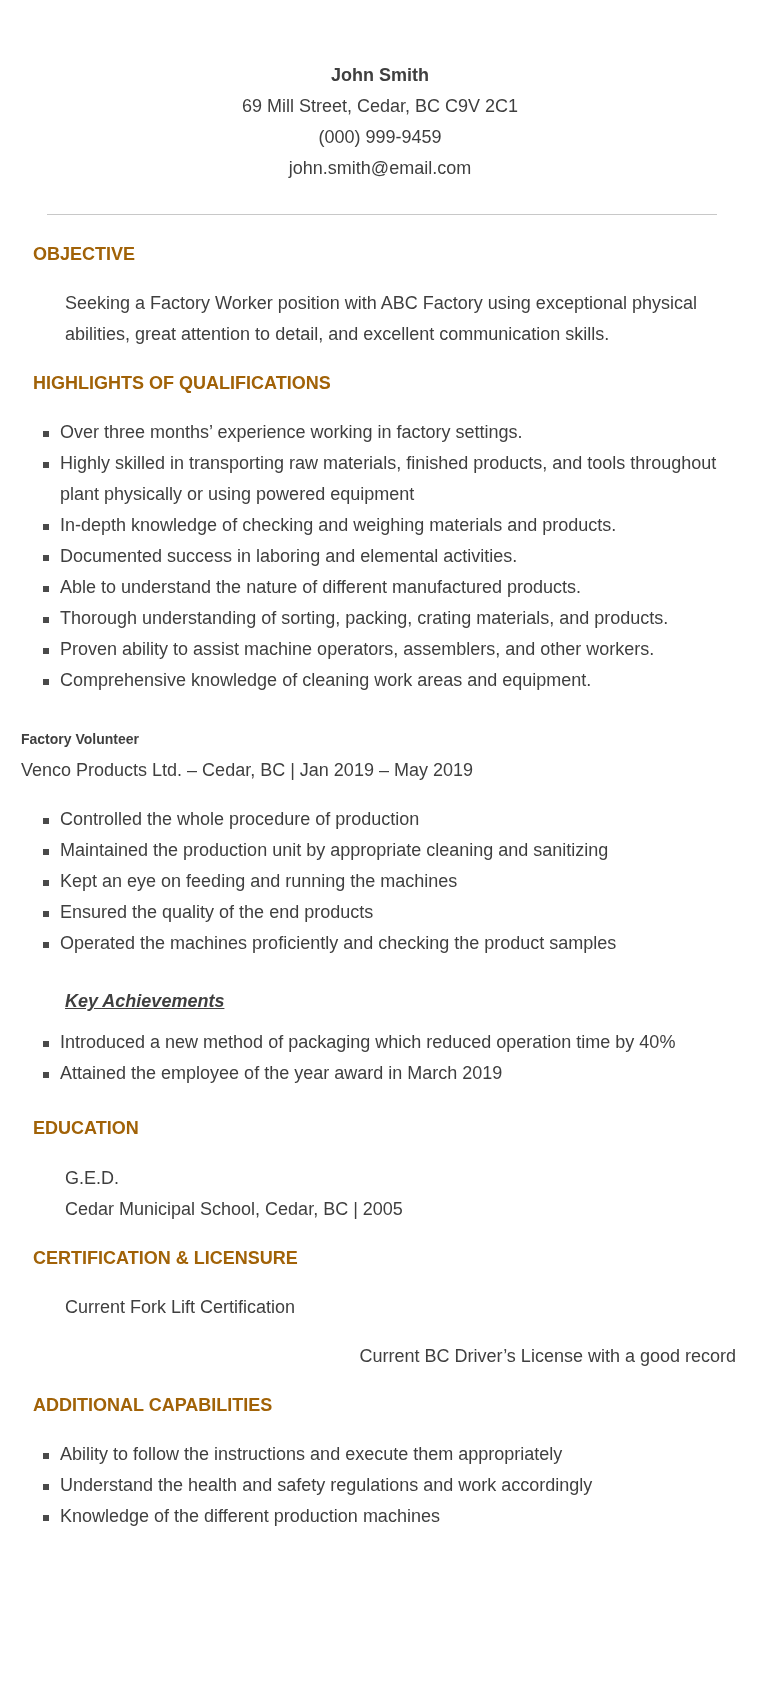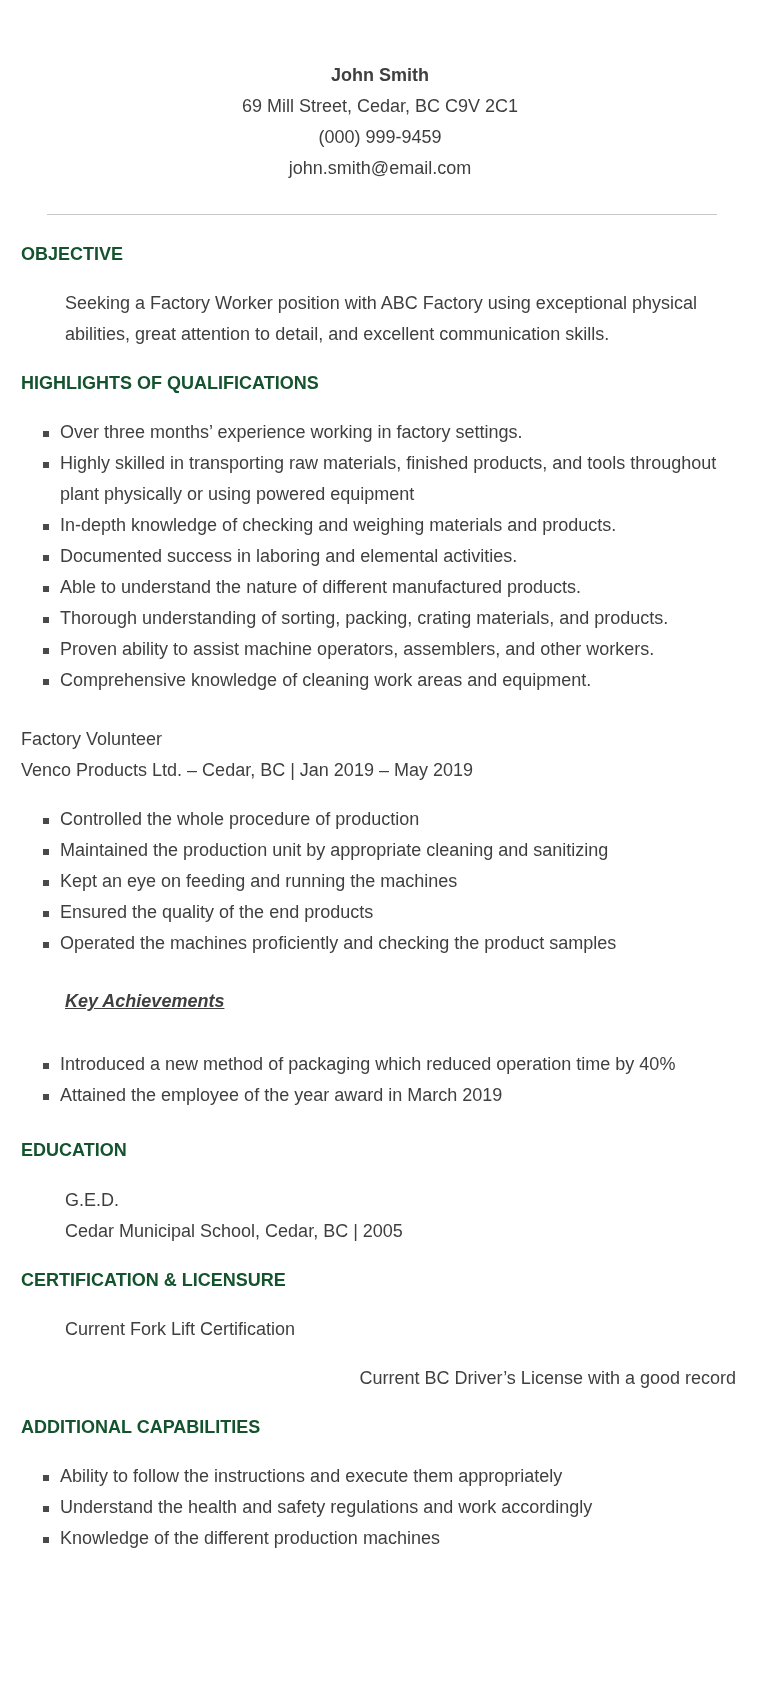--- a/index.html
+++ b/index.html
@@ -37,23 +37,23 @@
     .divider {
       margin: 30px 0 0 47px;
       width: 670px;
       height: 0;
       border-top: 1px solid #c8c8c8;
     }
     .section-title {
       font-weight: bold;
       font-size: 18px;
       line-height: 24px;
-      margin: 0;
+      margin: 12px;
       padding-left: 21px;
-      color: #14532d;
+      color: #a16207;
       letter-spacing: 0;
     }
     .indent-para {
       padding-left: 65px;
       padding-right: 24px;
       line-height: 31px;
       font-size: 18px;
     }
     ul.sq {
       list-style: none;
@@ -70,23 +70,23 @@
       content: "";
       position: absolute;
       left: -17px;
       top: 14px;
       width: 6px;
       height: 6px;
       background: #4a4a4a;
     }
     .job-title {
       padding-left: 21px;
-      font-weight: normal;
+      font-weight: bold;
       line-height: 31px;
-      font-size: 18px;
+      font-size: 14px;
     }
     .job-meta {
       padding-left: 21px;
       line-height: 31px;
       font-size: 18px;
     }
     .key-ach {
       padding-left: 65px;
       font-weight: bold;
       font-style: italic;
@@ -133,21 +133,21 @@
       <div class="job-title">Factory Volunteer</div>
       <div class="job-meta">Venco Products Ltd. – Cedar, BC | Jan 2019 – May 2019</div>
       <ul class="sq" style="margin-top:18px;">
         <li>Controlled the whole procedure of production</li>
         <li>Maintained the production unit by appropriate cleaning and sanitizing</li>
         <li>Kept an eye on feeding and running the machines</li>
         <li>Ensured the quality of the end products</li>
         <li>Operated the machines proficiently and checking the product samples</li>
       </ul>
       <div class="key-ach" style="margin-top:30px;">Key Achievements</div>
-      <ul class="sq" style="margin-top:36px;">
+      <ul class="sq" style="margin-top:14px;">
         <li>Introduced a new method of packaging which reduced operation time by 40%</li>
         <li>Attained the employee of the year award in March 2019</li>
       </ul>
     </div>
   </div>
 
   <div style="margin-top:27px;">
     <h2 class="section-title">EDUCATION</h2>
     <div class="indent-para" style="margin-top:23px;">G.E.D.</div>
     <div class="indent-para">Cedar Municipal School, Cedar, BC | 2005</div>

